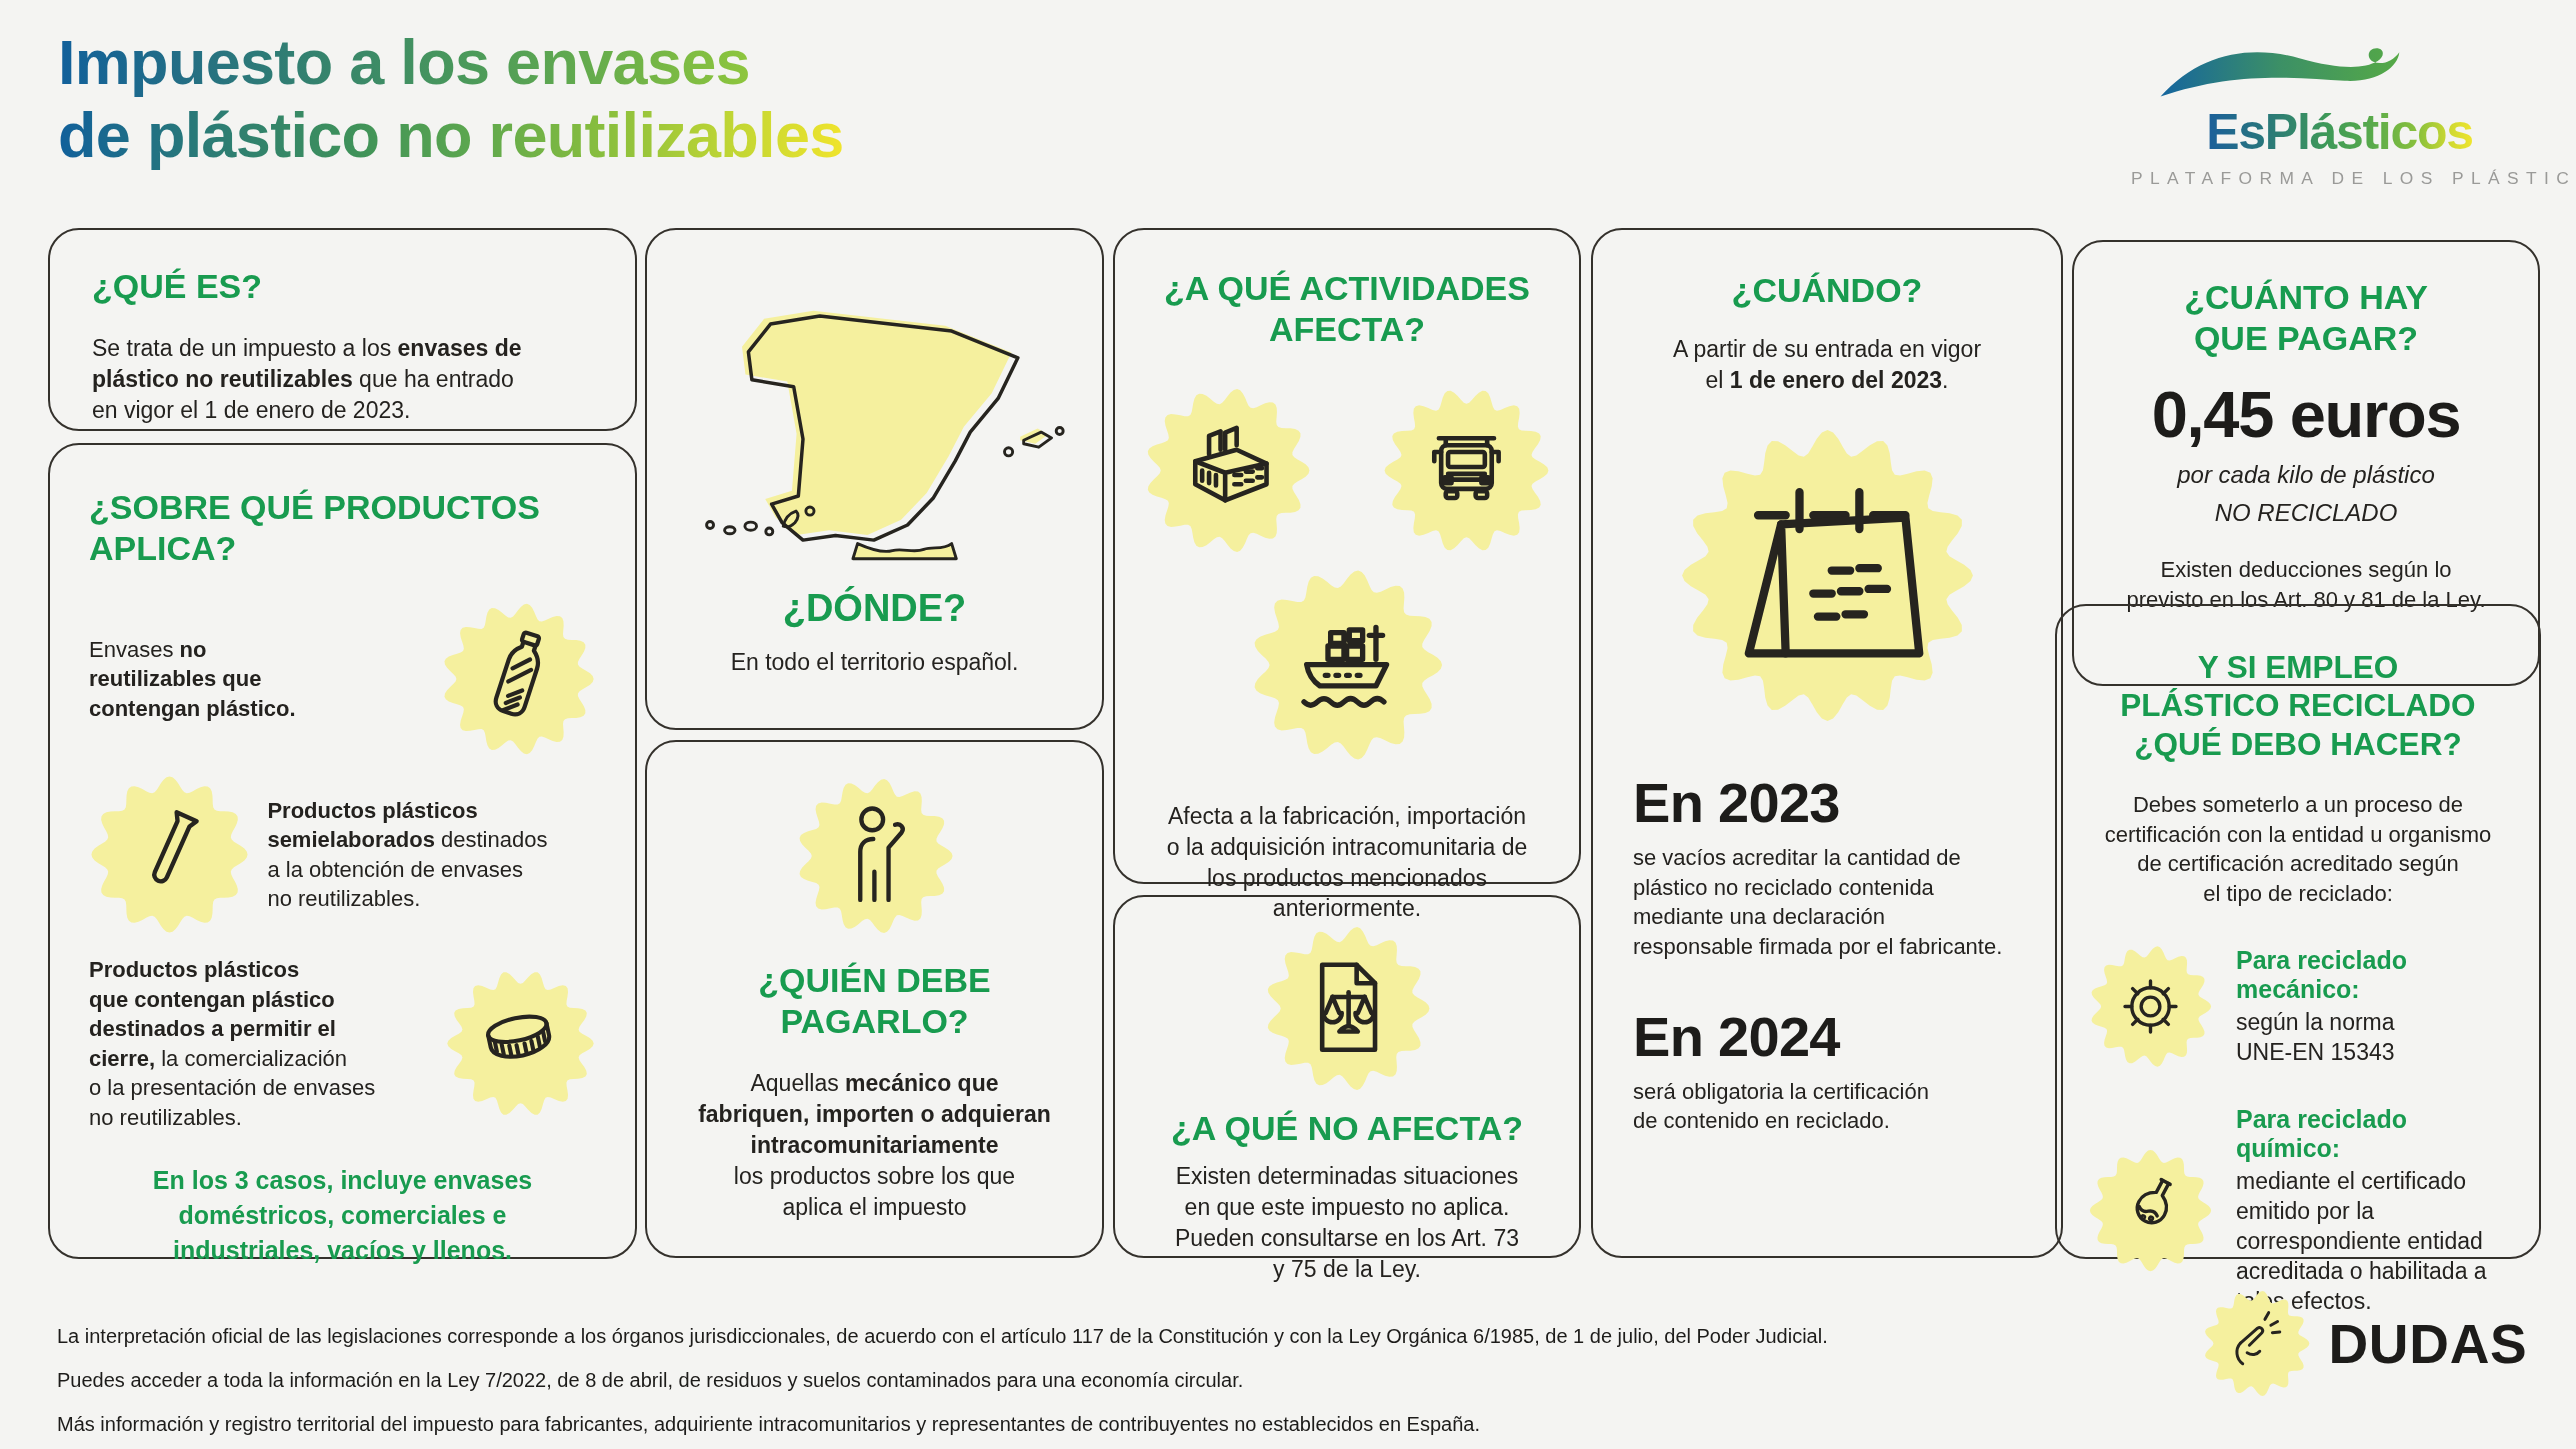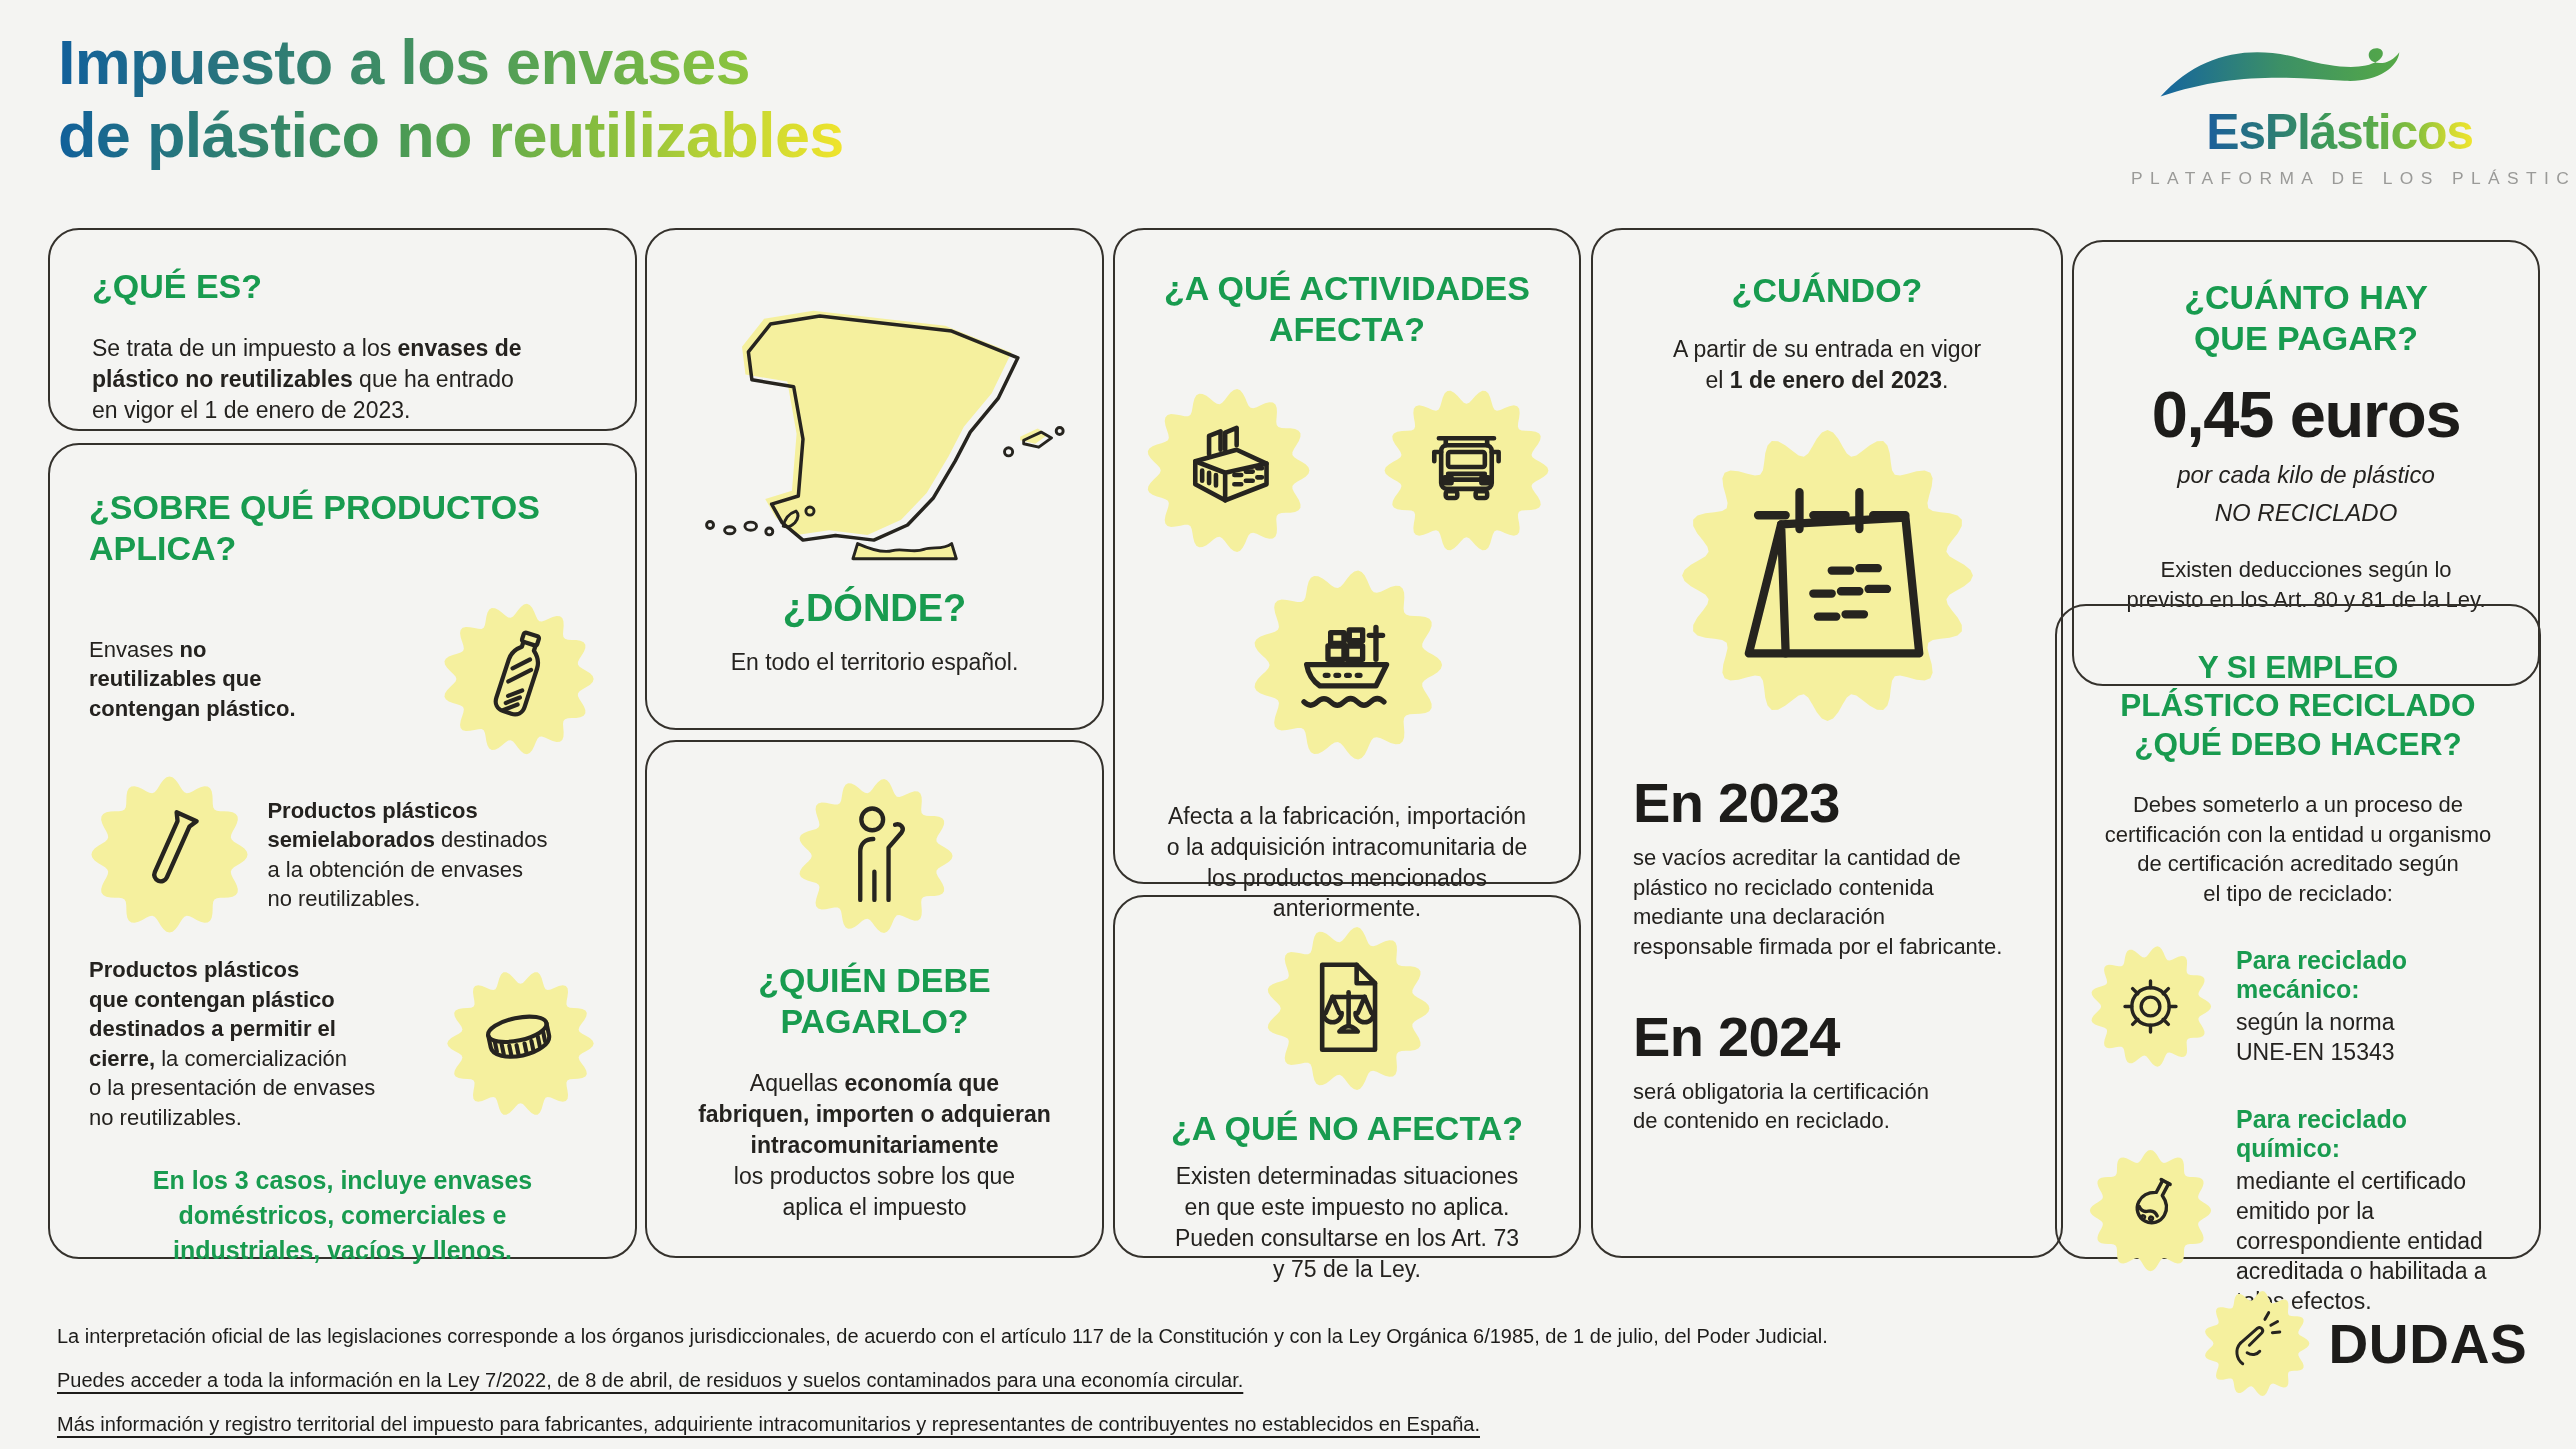--- a/index.html
+++ b/index.html
@@ -75,21 +75,21 @@
   .spot{position:relative;flex:none;aspect-ratio:1/1;}
   .spot .blob{position:absolute;inset:0;width:100%;height:100%;}
   .blobfill{fill:#f5f09e;}
   .spot .ic{position:absolute;inset:16%;width:68%;height:68%;fill:none;stroke:#26241f;stroke-width:4;
             stroke-linecap:round;stroke-linejoin:round;}
   .lineart{fill:none;stroke:#26241f;stroke-linecap:round;stroke-linejoin:round;}
 
   
   .legal{position:absolute;left:57px;top:1325px;width:2079px;}
   .legal p{margin:0 0 21px;font-size:20px;color:#1d1c1a;}
-  .legal .link{text-decoration:underline;text-underline-offset:4.7px;cursor:pointer;}
+  .legal .link{text-underline-offset:4.7px;cursor:pointer;}
   .dudas{position:absolute;left:2202px;top:1289px;display:flex;align-items:center;gap:17.4px;cursor:pointer;}
   .dtxt{font-size:55px;font-weight:800;color:#1d1c1a;letter-spacing:0.7px;}
 </style>
 </head>
 <body>
 
 <div class="stage">
 
   <h1>
     <span class="grad g1">Impuesto a los envases</span>
@@ -218,21 +218,21 @@
         </svg>
       <svg class="ic" viewBox="0 0 100 100">
         <circle cx="48" cy="16" r="10"></circle>
         <path d="M37 90 V46 c0-8 5-12 12-12"></path>
         <path d="M50 90 V64"></path>
         <path d="M63 90 V42 L75 28 c3-4-1-9-6-7"></path>
       </svg>
     </div>
     <h2 class="ct pre">¿QUIÉN DEBE
 PAGARLO?</h2>
-    <p class="body pre">Aquellas <b>economía que</b>
+    <p class="body pre">Aquellas <b>mecánico que</b>
 <b>fabriquen, importen o adquieran</b>
 <b>intracomunitariamente</b>
 los productos sobre los que
 aplica el impuesto</p>
   </section>
 
   <section class="card" id="card-actividades">
     <h2 class="ct pre">¿A QUÉ ACTIVIDADES
 AFECTA?</h2>
     <div class="spots2">

